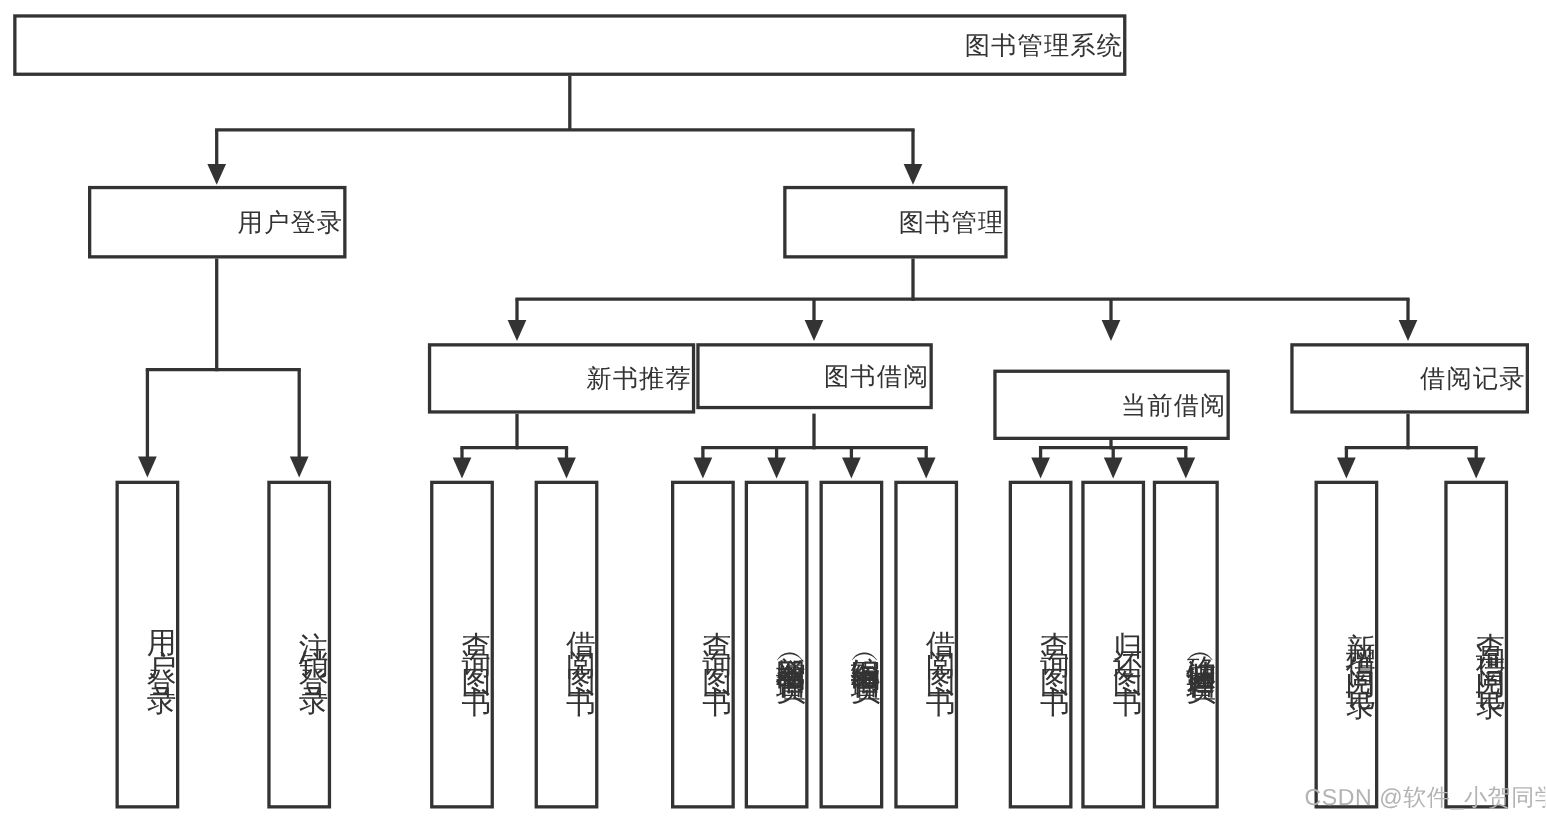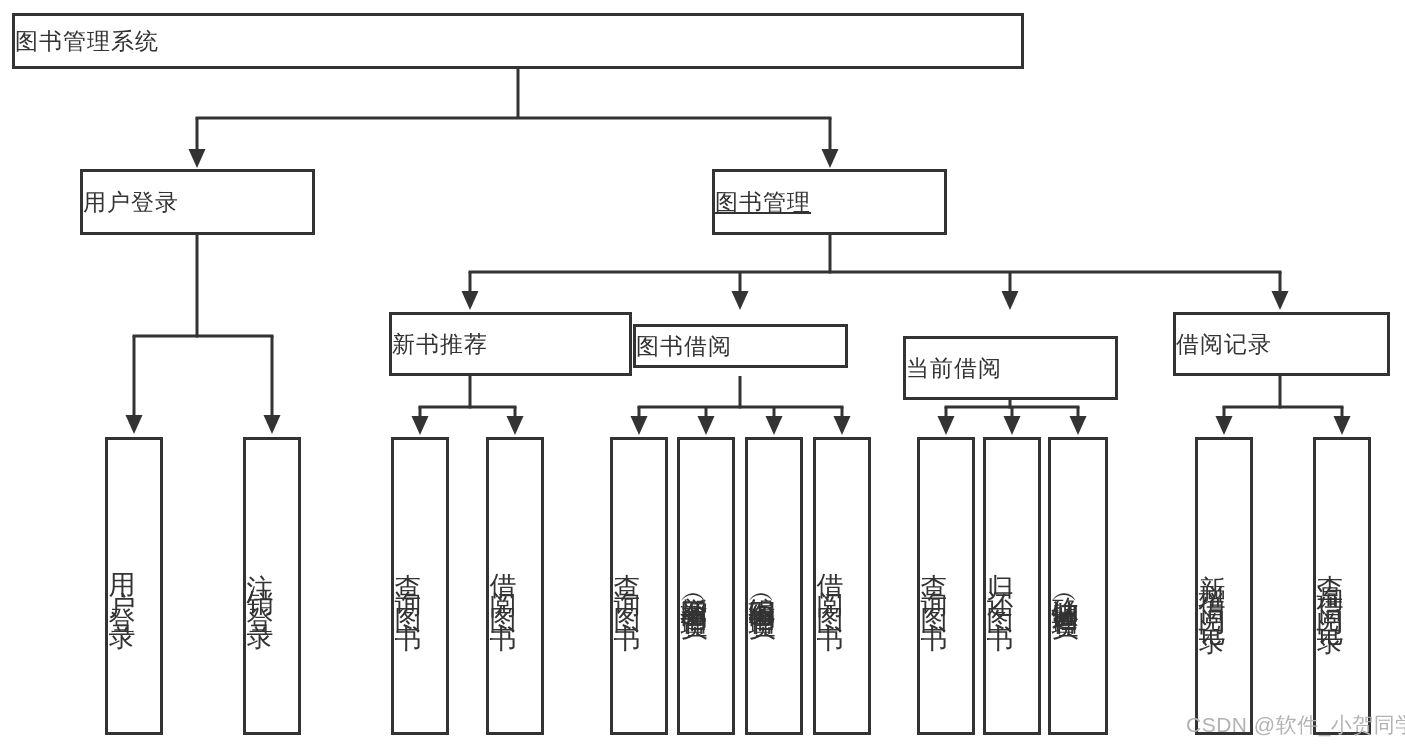--- a/index.html
+++ b/index.html
@@ -20,21 +20,21 @@
   }
   svg.connectors line { stroke: #333333; stroke-width: 3; }
   svg.connectors polygon { fill: #333333; }
   .node {
     position: absolute;
     box-sizing: border-box;
     border: 3px solid #333333;
     background: #ffffff;
     display: flex;
     align-items: center;
-    justify-content: flex-start;
+    justify-content: flex-end;
     z-index: 2;
   }
   .h-label {
     font-size: 23px;
     letter-spacing: 1px;
     color: #333333;
     white-space: nowrap;
   }
   .v-label {
     writing-mode: vertical-rl;
@@ -124,28 +124,28 @@
       <polygon points="1333.5,416 1350.5,416 1342,435"></polygon>
   </svg>
 
   <div class="node" style="left:12px; top:13px; width:1012px; height:56px;">
     <span class="h-label">图书管理系统</span>
   </div>
 
   <div class="node" style="left:80px; top:169px; width:235px; height:66px;">
     <span class="h-label">用户登录</span>
   </div>
-  <div class="node" style="left:712px; top:169px; width:235px; height:66px;text-decoration:underline;">
+  <div class="node" style="left:712px; top:169px; width:204px; height:66px;">
     <span class="h-label">图书管理</span>
   </div>
 
   <div class="node" style="left:361px; top:312px; width:243px; height:64px;margin-left:28px;">
     <span class="h-label">新书推荐</span>
   </div>
-  <div class="node" style="left:633px; top:312px; width:215px; height:44px;margin-top:12px;">
+  <div class="node" style="left:633px; top:312px; width:215px; height:60px;">
     <span class="h-label">图书借阅</span>
   </div>
   <div class="node" style="left:903px; top:312px; width:215px; height:64px;margin-top:24px;">
     <span class="h-label">当前借阅</span>
   </div>
   <div class="node" style="left:1173px; top:312px; width:217px; height:64px;">
     <span class="h-label">借阅记录</span>
   </div>
 
   <div class="node" style="left:105px; top:437px; width:58px; height:298px;">

